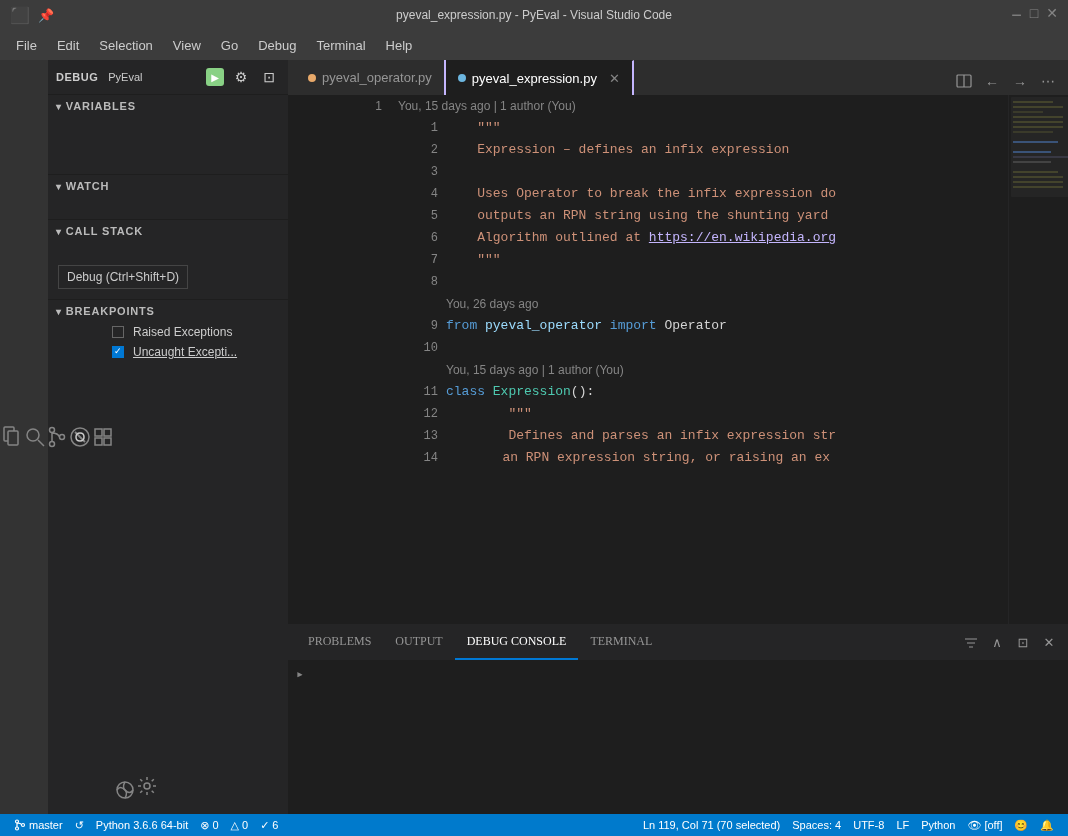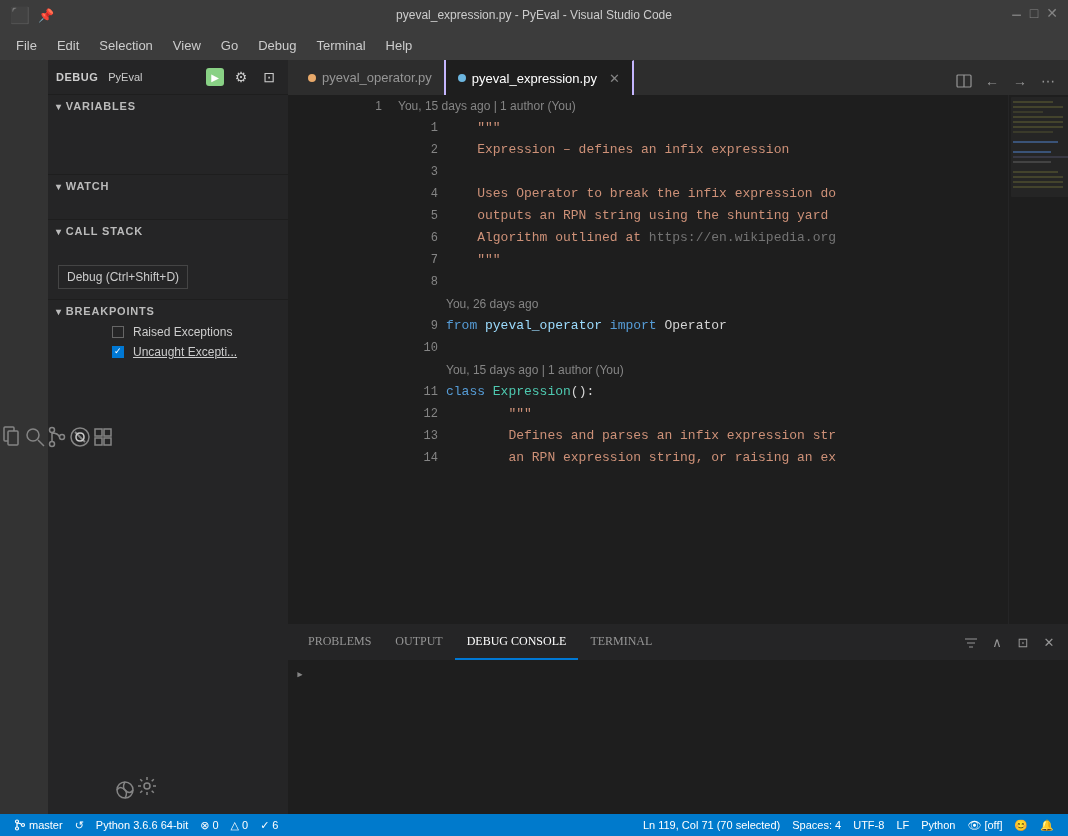--- a/index.html
+++ b/index.html
@@ -290,21 +290,21 @@
       display: flex;
       align-items: center;
       white-space: pre;
       font-size: 13px;
     }
 
     
     .c-orange { color: #ce9178; }
     .c-blue { color: #569cd6; }
     .c-white { color: #d4d4d4; }
-    .c-link { color: #737373; }
+    .c-link { color: #c4b5fd; text-decoration: underline; }
     .c-classname { color: #4ec9b0; }
     .c-param { color: #9cdcfe; }
 
     
     #minimap {
       width: 60px;
       background: #1e1e1e;
       border-left: 1px solid #252526;
       overflow: hidden;
     }
@@ -644,21 +644,21 @@
           <span style="width:40px;color:#858585;font-size:12px;text-align:right;display:inline-block;margin-right:8px;">12</span>
           <span class="c-orange">        """</span>
         </div>
         <div class="code-line">
           <span style="width:40px;color:#858585;font-size:12px;text-align:right;display:inline-block;margin-right:16px;"></span>
           <span style="width:40px;color:#858585;font-size:12px;text-align:right;display:inline-block;margin-right:8px;">13</span>
           <span class="c-orange">        Defines and parses an infix expression str</span>
         </div>
         <div class="code-line">
           <span style="width:40px;color:#858585;font-size:12px;text-align:right;display:inline-block;margin-right:16px;"></span>
-          <span style="width:40px;color:#858585;font-size:12px;text-align:right;display:inline-block;margin-right:8px;">14</span>
+          <span style="width:40px;color:#858585;font-size:12px;text-align:right;display:inline-block;margin-right:2px;">14</span>
           <span class="c-orange">        an RPN expression string, or raising an ex</span>
         </div>
       </div>
 
       <div id="minimap">
         <div class="minimap-content" style="background:#1e1e1e;padding:2px;">
           <svg width="58" height="460" xmlns="http://www.w3.org/2000/svg">
 
             <rect x="2" y="4" width="40" height="2" fill="#4a4a2a" opacity="0.7"></rect>
             <rect x="2" y="9" width="50" height="2" fill="#4a4a2a" opacity="0.7"></rect>

